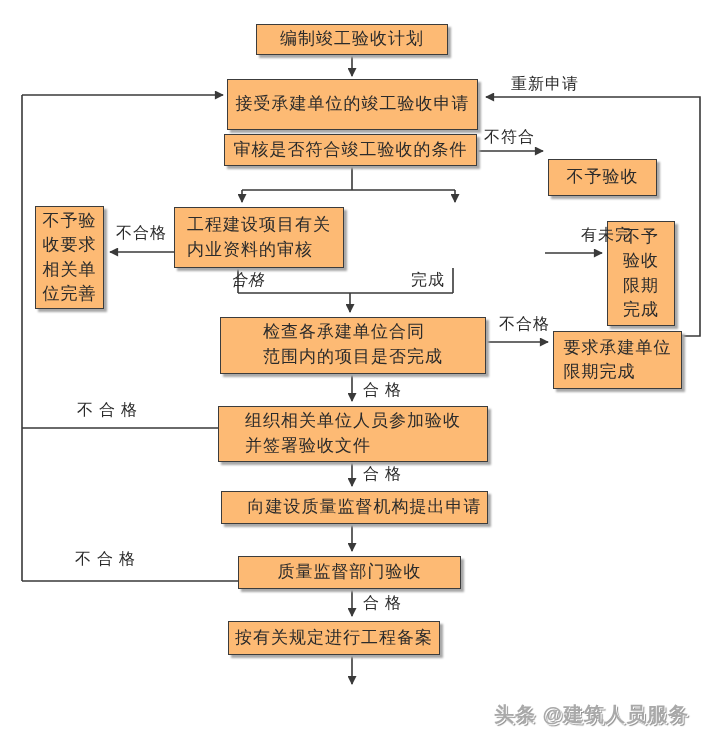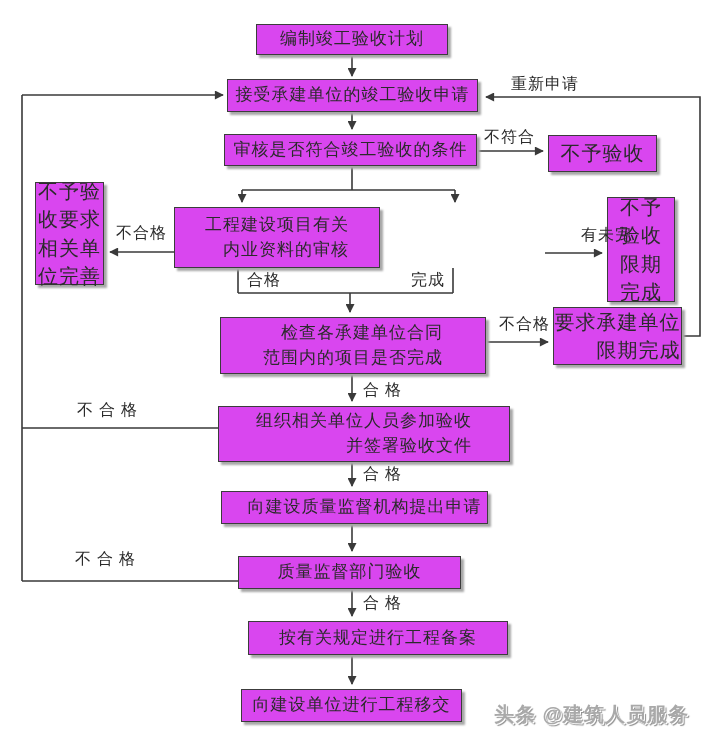--- a/index.html
+++ b/index.html
@@ -2,26 +2,26 @@
 <html><head>
 <meta charset="utf-8">
 <style>
   html,body{margin:0;padding:0;background:#ffffff;}
   .stage{
     position:relative;width:720px;height:745px;background:#ffffff;overflow:hidden;
     font-family:"Liberation Serif","DejaVu Serif",serif;color:#2b2b2b;
   }
   .wires{position:absolute;left:0;top:0;width:720px;height:745px;}
   .box{
-    position:absolute;box-sizing:border-box;background:#d946ef;
+    position:absolute;box-sizing:border-box;background:#fdba74;
     border:1.6px solid #3c3c3c;box-shadow:3px 3px 2px #a8a8a8;
-    display:flex;align-items:center;justify-content:center;text-align:right;
+    display:flex;align-items:center;justify-content:center;text-align:left;
     white-space:pre-line;font-size:17px;line-height:1.45;letter-spacing:1px;
   }
-  .box.small{font-size:20px;line-height:1.42;}
+  .box.small{font-size:17px;line-height:1.42;margin-top:24px;}
   .lbl{
     position:absolute;font-size:16px;letter-spacing:1px;white-space:pre;
     color:#2b2b2b;
   }
   .watermark{
     position:absolute;left:494px;top:701px;font-size:20px;font-weight:bold;
     letter-spacing:1px;color:#a9a9a9;text-shadow:1px 1px 0 #ffffff,2px 2px 1px #8d8d8d;
     font-family:"Liberation Sans","DejaVu Sans",sans-serif;
   }
 </style>
@@ -56,41 +56,40 @@
       <path marker-end="url(#arrow)" d="M352,462 V486"></path>
       <path marker-end="url(#arrow)" d="M352,524 V551"></path>
       <path marker-end="url(#arrow)" d="M352,589 V616"></path>
       <path marker-end="url(#arrow)" d="M352,655 V684"></path>
       <path marker-end="url(#arrow)" d="M22,95 H223"></path>
     </g>
   </svg>
 
   <div class="box" style="left:256px;top:24px;width:192px;height:31px;">编制竣工验收计划</div>
 
-  <div class="box" style="left:227px;top:79px;width:251px;height:33px;">接受承建单位的竣工验收申请</div>
+  <div class="box" style="left:227px;top:79px;width:251px;height:51px;">接受承建单位的竣工验收申请</div>
 
   <div class="box" style="left:224px;top:134px;width:253px;height:32px;">审核是否符合竣工验收的条件</div>
 
-  <div class="box" style="left:174px;top:207px;width:206px;height:61px;">工程建设项目有关
+  <div class="box" style="left:174px;top:207px;width:170px;height:61px;">工程建设项目有关
 内业资料的审核</div>
 
 
-  <div class="box" style="left:220px;top:317px;width:266px;height:57px;">检查各承建单位合同
+  <div class="box" style="left:220px;top:317px;width:266px;height:57px;font-family:Liberation Mono, monospace;">检查各承建单位合同
 范围内的项目是否完成</div>
 
-  <div class="box" style="left:218px;top:406px;width:292px;height:56px;">组织相关单位人员参加验收
+  <div class="box" style="left:218px;top:406px;width:270px;height:56px;">组织相关单位人员参加验收
 并签署验收文件</div>
 
   <div class="box" style="left:221px;top:491px;width:267px;height:33px;padding-left:20px;">向建设质量监督机构提出申请</div>
 
   <div class="box" style="left:238px;top:556px;width:223px;height:33px;">质量监督部门验收</div>
 
-  <div class="box" style="left:248px;top:621px;width:260px;height:34px;">按有关规定进行工程备案</div>
+  <div class="box" style="left:228px;top:621px;width:212px;height:34px;">按有关规定进行工程备案</div>
 
-  <div class="box" style="left:241px;top:689px;width:221px;height:33px;">向建设单位进行工程移交</div>
 
   <div class="box small" style="left:548px;top:135px;width:109px;height:37px;">不予验收</div>
 
   <div class="box small" style="left:35px;top:182px;width:69px;height:103px;">不予验
 收要求
 相关单
 位完善</div>
 
   <div class="box small" style="left:607px;top:197px;width:68px;height:105px;">不予
 验收
@@ -101,21 +100,21 @@
 限期完成</div>
 
   <div class="lbl" style="left:511px;top:74px;">重新申请</div>
 
   <div class="lbl" style="left:484px;top:127px;">不符合</div>
 
   <div class="lbl" style="left:116px;top:223px;">不合格</div>
 
   <div class="lbl" style="left:549px;top:225px;margin-left:32px;">有未完</div>
 
-  <div class="lbl" style="left:247px;top:270px;">合格</div>
+  <div class="lbl" style="left:231px;top:270px;font-style:italic;">合格</div>
 
   <div class="lbl" style="left:411px;top:270px;">完成</div>
 
   <div class="lbl" style="left:499px;top:314px;">不合格</div>
 
   <div class="lbl" style="left:363px;top:380px;">合 格</div>
 
   <div class="lbl" style="left:77px;top:400px;">不 合 格</div>
 
   <div class="lbl" style="left:363px;top:464px;">合 格</div>

